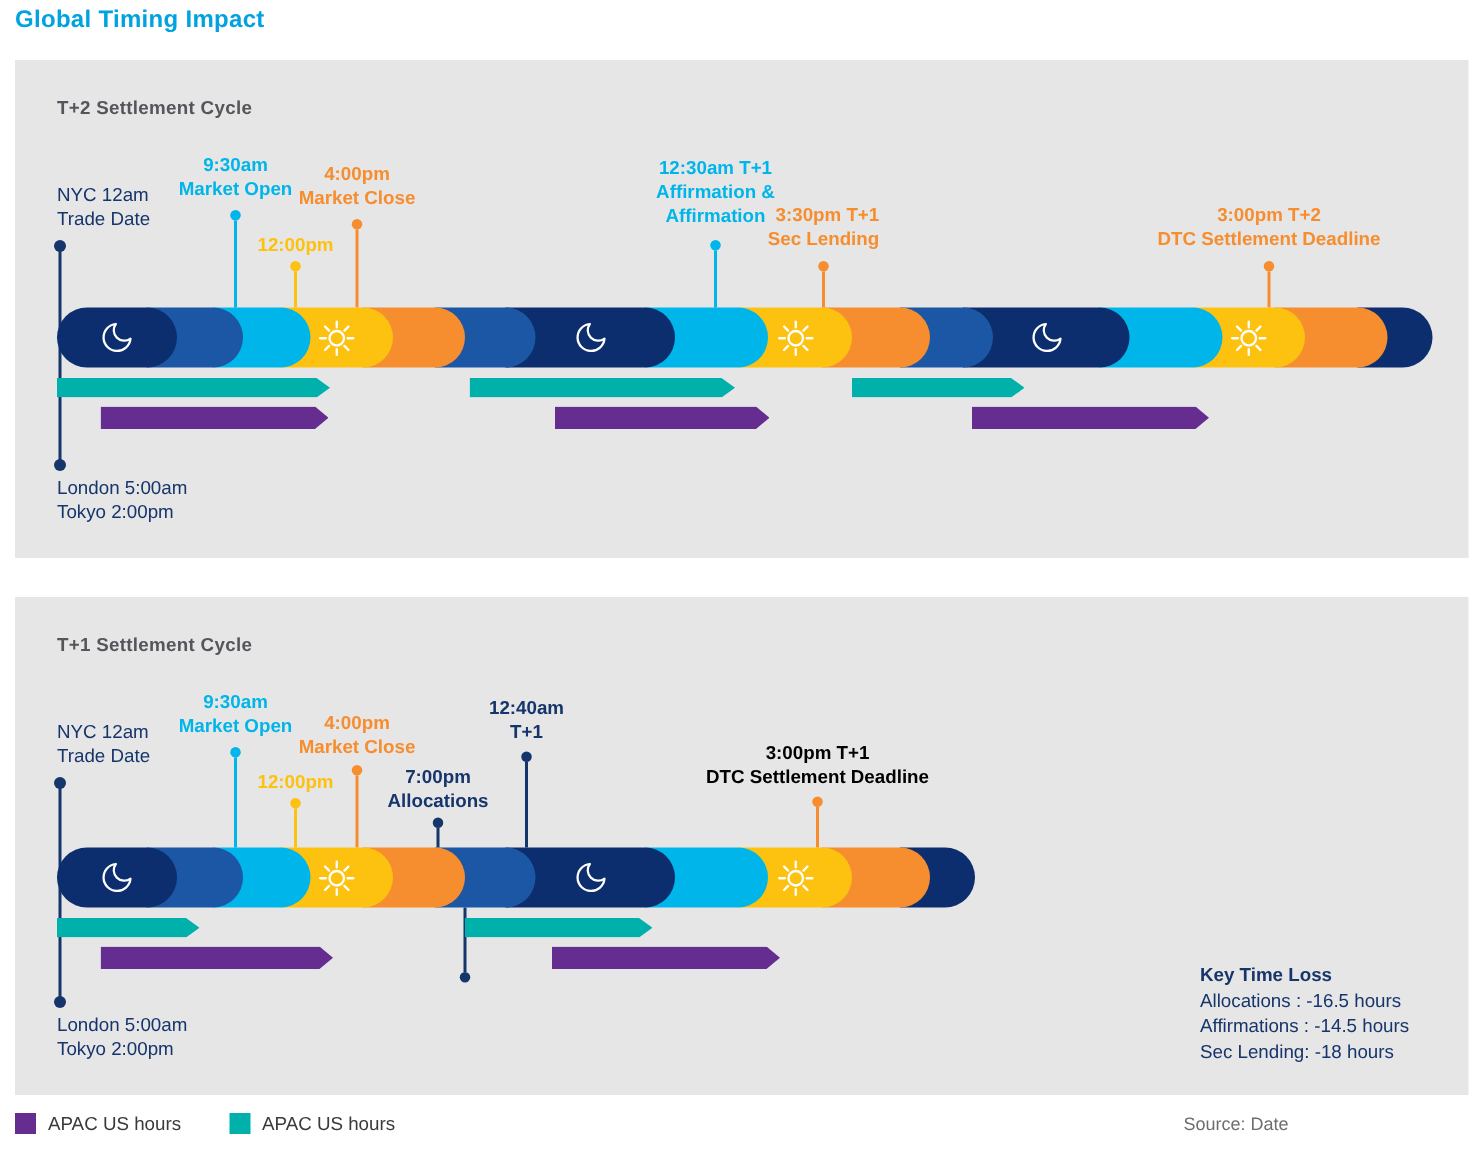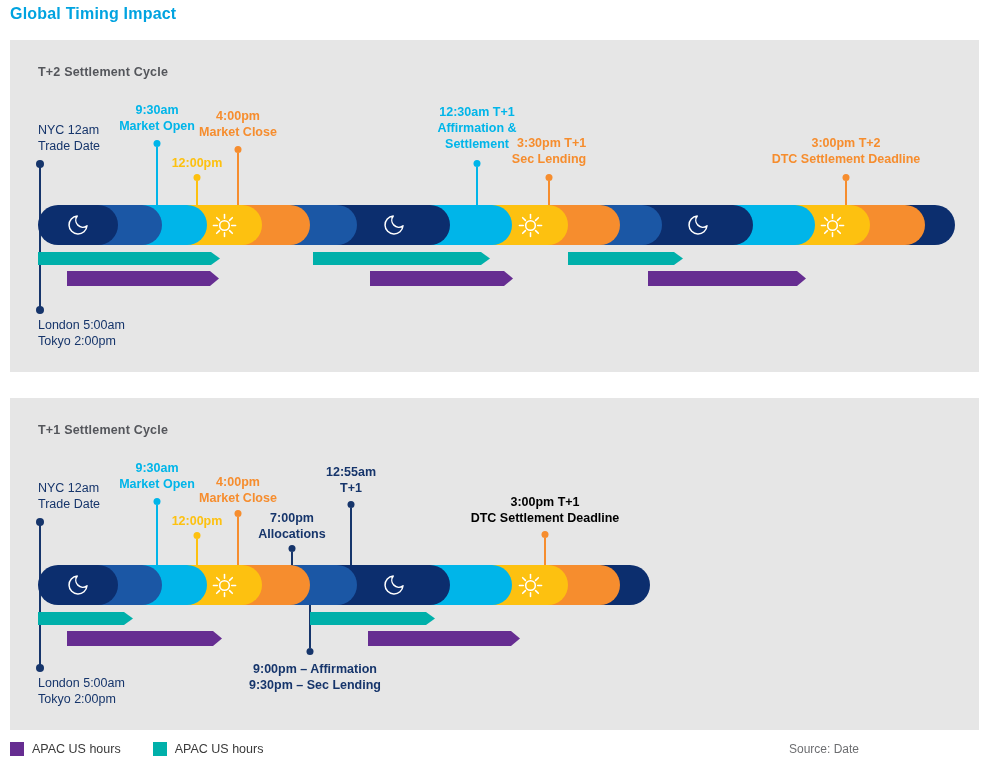--- a/index.html
+++ b/index.html
@@ -133,21 +133,21 @@
       <div class="marker-stem" style="left: 187px; top: 141px; height: 24px; background: rgb(253, 193, 16);"></div>
       <div class="marker-label" style="left: 228px; top: 68px; color: rgb(246, 141, 46);">
         <div>4:00pm</div>
         <div>Market Close</div>
       </div>
       <div class="marker-dot" style="left: 228px; top: 106px; background: rgb(246, 141, 46);"></div>
       <div class="marker-stem" style="left: 228px; top: 113px; height: 52px; background: rgb(246, 141, 46);"></div>
       <div class="marker-label" style="left: 467px; top: 64px; color: rgb(0, 181, 233);">
         <div>12:30am T+1</div>
         <div>Affirmation &amp;</div>
-        <div>Settlement</div>
+        <div>Affirmation</div>
       </div>
       <div class="marker-dot" style="left: 467px; top: 120px; background: rgb(0, 181, 233);"></div>
       <div class="marker-stem" style="left: 467px; top: 127px; height: 38px; background: rgb(0, 181, 233);"></div>
       <div class="marker-label" style="left: 539px; top: 95px; color: rgb(246, 141, 46); text-align: right;">
         <div>3:30pm T+1</div>
         <div>Sec Lending</div>
       </div>
       <div class="marker-dot" style="left: 539px; top: 134px; background: rgb(246, 141, 46);"></div>
       <div class="marker-stem" style="left: 539px; top: 141px; height: 24px; background: rgb(246, 141, 46);"></div>
       <div class="marker-label" style="left: 836px; top: 95px; color: rgb(246, 141, 46);">
@@ -171,20 +171,26 @@
   <div class="tz-dot tz-dot-top"></div>
   <div class="tz-dot tz-dot-bottom"></div>
   <div class="tz-label nyc-label">
     <div>NYC 12am</div>
     <div>Trade Date</div>
   </div>
   <div class="tz-label london-label">
     <div>London 5:00am</div>
     <div>Tokyo 2:00pm</div>
   </div>
+  <div class="key-time-loss">
+    <div class="ktl-title">Key Time Loss</div>
+    <div>Allocations : -16.5 hours</div>
+    <div>Affirmations : -14.5 hours</div>
+    <div>Sec Lending: -18 hours</div>
+  </div>
   <div class="layer">
       <div class="segment" style="left: 28px; top: 167px; width: 80px; height: 40px; background: rgb(12, 46, 110); z-index: 15; border-radius: 20px;">
         <svg width="24" height="24" viewBox="0 0 24 24">
           <path d="M21 12.79A9 9 0 1 1 11.21 3a7 7 0 0 0 9.79 9.79z" fill="none" stroke="#ffffff" stroke-width="1.5" stroke-linejoin="round"></path>
         </svg>
       </div>
       <div class="segment" style="left: 88px; top: 167px; width: 64px; height: 40px; background: rgb(27, 87, 165); z-index: 14; border-radius: 0px 20px 20px 0px;"></div>
       <div class="segment" style="left: 132px; top: 167px; width: 65px; height: 40px; background: rgb(0, 181, 233); z-index: 13; border-radius: 0px 20px 20px 0px;"></div>
       <div class="segment" style="left: 177px; top: 167px; width: 75px; height: 40px; background: rgb(253, 193, 16); z-index: 12; border-radius: 0px 20px 20px 0px;">
         <svg width="27" height="27" viewBox="0 0 28 28">
@@ -243,41 +249,37 @@
       </div>
       <div class="marker-dot" style="left: 228px; top: 112px; background: rgb(246, 141, 46);"></div>
       <div class="marker-stem" style="left: 228px; top: 119px; height: 48px; background: rgb(246, 141, 46);"></div>
       <div class="marker-label" style="left: 282px; top: 112px; color: rgb(22, 53, 107);">
         <div>7:00pm</div>
         <div>Allocations</div>
       </div>
       <div class="marker-dot" style="left: 282px; top: 147px; background: rgb(22, 53, 107);"></div>
       <div class="marker-stem" style="left: 282px; top: 154px; height: 13px; background: rgb(22, 53, 107);"></div>
       <div class="marker-label" style="left: 341px; top: 66px; color: rgb(22, 53, 107);">
-        <div>12:55am</div>
+        <div>12:40am</div>
         <div>T+1</div>
       </div>
       <div class="marker-dot" style="left: 341px; top: 103px; background: rgb(22, 53, 107);"></div>
       <div class="marker-stem" style="left: 341px; top: 110px; height: 57px; background: rgb(22, 53, 107);"></div>
       <div class="marker-label" style="left: 535px; top: 96px; color: #000000;">
         <div>3:00pm T+1</div>
         <div>DTC Settlement Deadline</div>
       </div>
       <div class="marker-dot" style="left: 535px; top: 133px; background: rgb(246, 141, 46);"></div>
       <div class="marker-stem" style="left: 535px; top: 140px; height: 27px; background: rgb(246, 141, 46);"></div>
       <div class="arrow" style="left: 28px; top: 214px; width: 95px; height: 13px; background: rgb(0, 176, 170);"></div>
       <div class="arrow" style="left: 300px; top: 214px; width: 125px; height: 13px; background: rgb(0, 176, 170);"></div>
       <div class="arrow" style="left: 57px; top: 233px; width: 155px; height: 15px; background: rgb(102, 45, 145);"></div>
       <div class="arrow" style="left: 358px; top: 233px; width: 152px; height: 15px; background: rgb(102, 45, 145);"></div>
       <div class="marker-stem" style="left: 300px; top: 207px; height: 43px; background: rgb(22, 53, 107);"></div>
       <div class="marker-dot" style="left: 300px; top: 250px; background: rgb(22, 53, 107);"></div>
-      <div class="marker-label" style="left: 305px; top: 263px; color: rgb(22, 53, 107);">
-        <div>9:00pm – Affirmation</div>
-        <div>9:30pm – Sec Lending</div>
-      </div>
     </div>
 </section>
 
 <div class="legend-row">
   <span class="swatch swatch-purple"></span>
   <span>APAC US hours</span>
   <span class="swatch swatch-teal swatch-emea"></span>
   <span>APAC US hours</span>
   <span class="source">Source: Date</span>
 </div>

